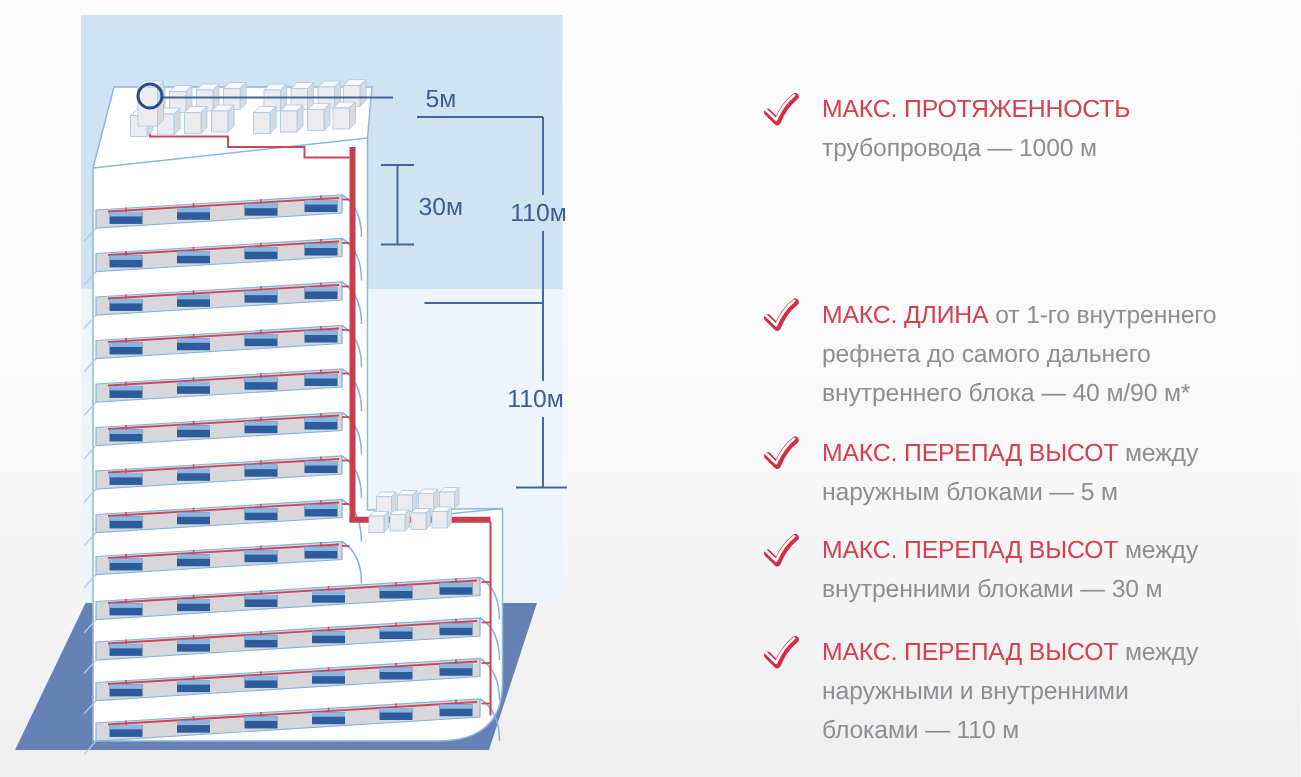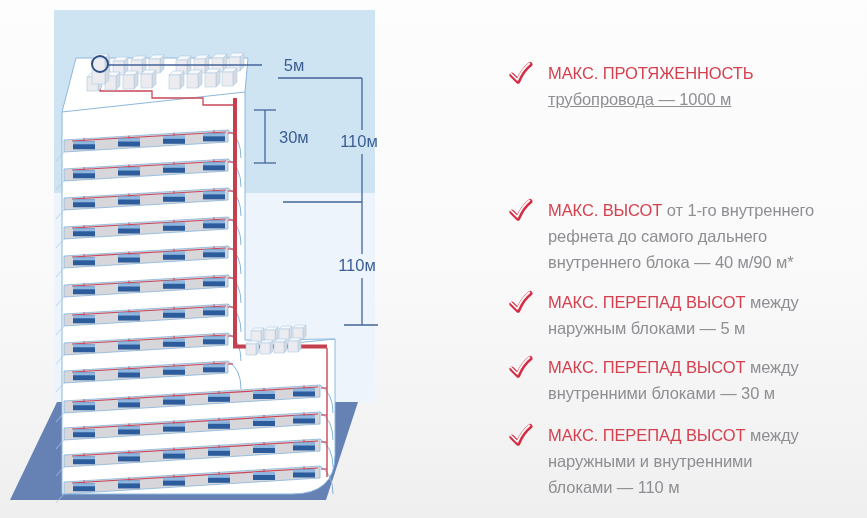--- a/index.html
+++ b/index.html
@@ -13,21 +13,21 @@
   .spec-item{position:absolute;left:508px;width:352px;}
   .check{position:absolute;left:0;top:1px;width:25px;height:25px;}
   .check svg{display:block;}
   .spec-text{
     margin-left:40px;font-size:16.5px;line-height:26px;letter-spacing:-0.1px;
     color:#8e8e93;
   }
   .spec-title{color:#d5404f;}
   .spec-rest{white-space:pre-line;color:#8e8e93;}
   .stack .spec-title{display:block;}
-  .stack .spec-rest{display:block;text-decoration:underline;}
+  .stack .spec-rest{display:block;}
   #dims text{font-family:"Liberation Sans",sans-serif;font-size:16.5px;fill:#3b5e94;}
 </style>
 </head>
 <body>
 
 <div class="stage">
 
   <svg id="building-svg" width="470" height="518" viewBox="0 0 470 518">
     <g id="built">
         <rect x="54" y="10" width="321" height="183" fill="#cfe4f2"></rect>
@@ -477,21 +477,21 @@
 
 
     <div class="spec-item" style="top:197px">
       <span class="check">
         <svg width="25" height="25" viewBox="0 0 26 26">
           <path d="M4,14.5 L10.5,21 C14,12.5 18.5,7 23,3.5" fill="none" stroke="#d32e46" stroke-width="5" stroke-linecap="round" stroke-linejoin="round"></path>
           <path d="M3,13 L9.8,19.6 C13.3,11.5 18,6 22.3,2.6" fill="none" stroke="#fdfdfd" stroke-width="1.8" stroke-linecap="round" stroke-linejoin="round"></path>
         </svg>
       </span>
       <div class="spec-text">
-        <span class="spec-title">МАКС. ВЫСОТ</span>
+        <span class="spec-title">МАКС. ДЛИНА</span>
         <span class="spec-rest">от 1-го внутреннего
 рефнета до самого дальнего
 внутреннего блока — 40 м/90 м*</span>
       </div>
     </div>
 
     <div class="spec-item" style="top:289px">
       <span class="check">
         <svg width="25" height="25" viewBox="0 0 26 26">
           <path d="M4,14.5 L10.5,21 C14,12.5 18.5,7 23,3.5" fill="none" stroke="#d32e46" stroke-width="5" stroke-linecap="round" stroke-linejoin="round"></path>

